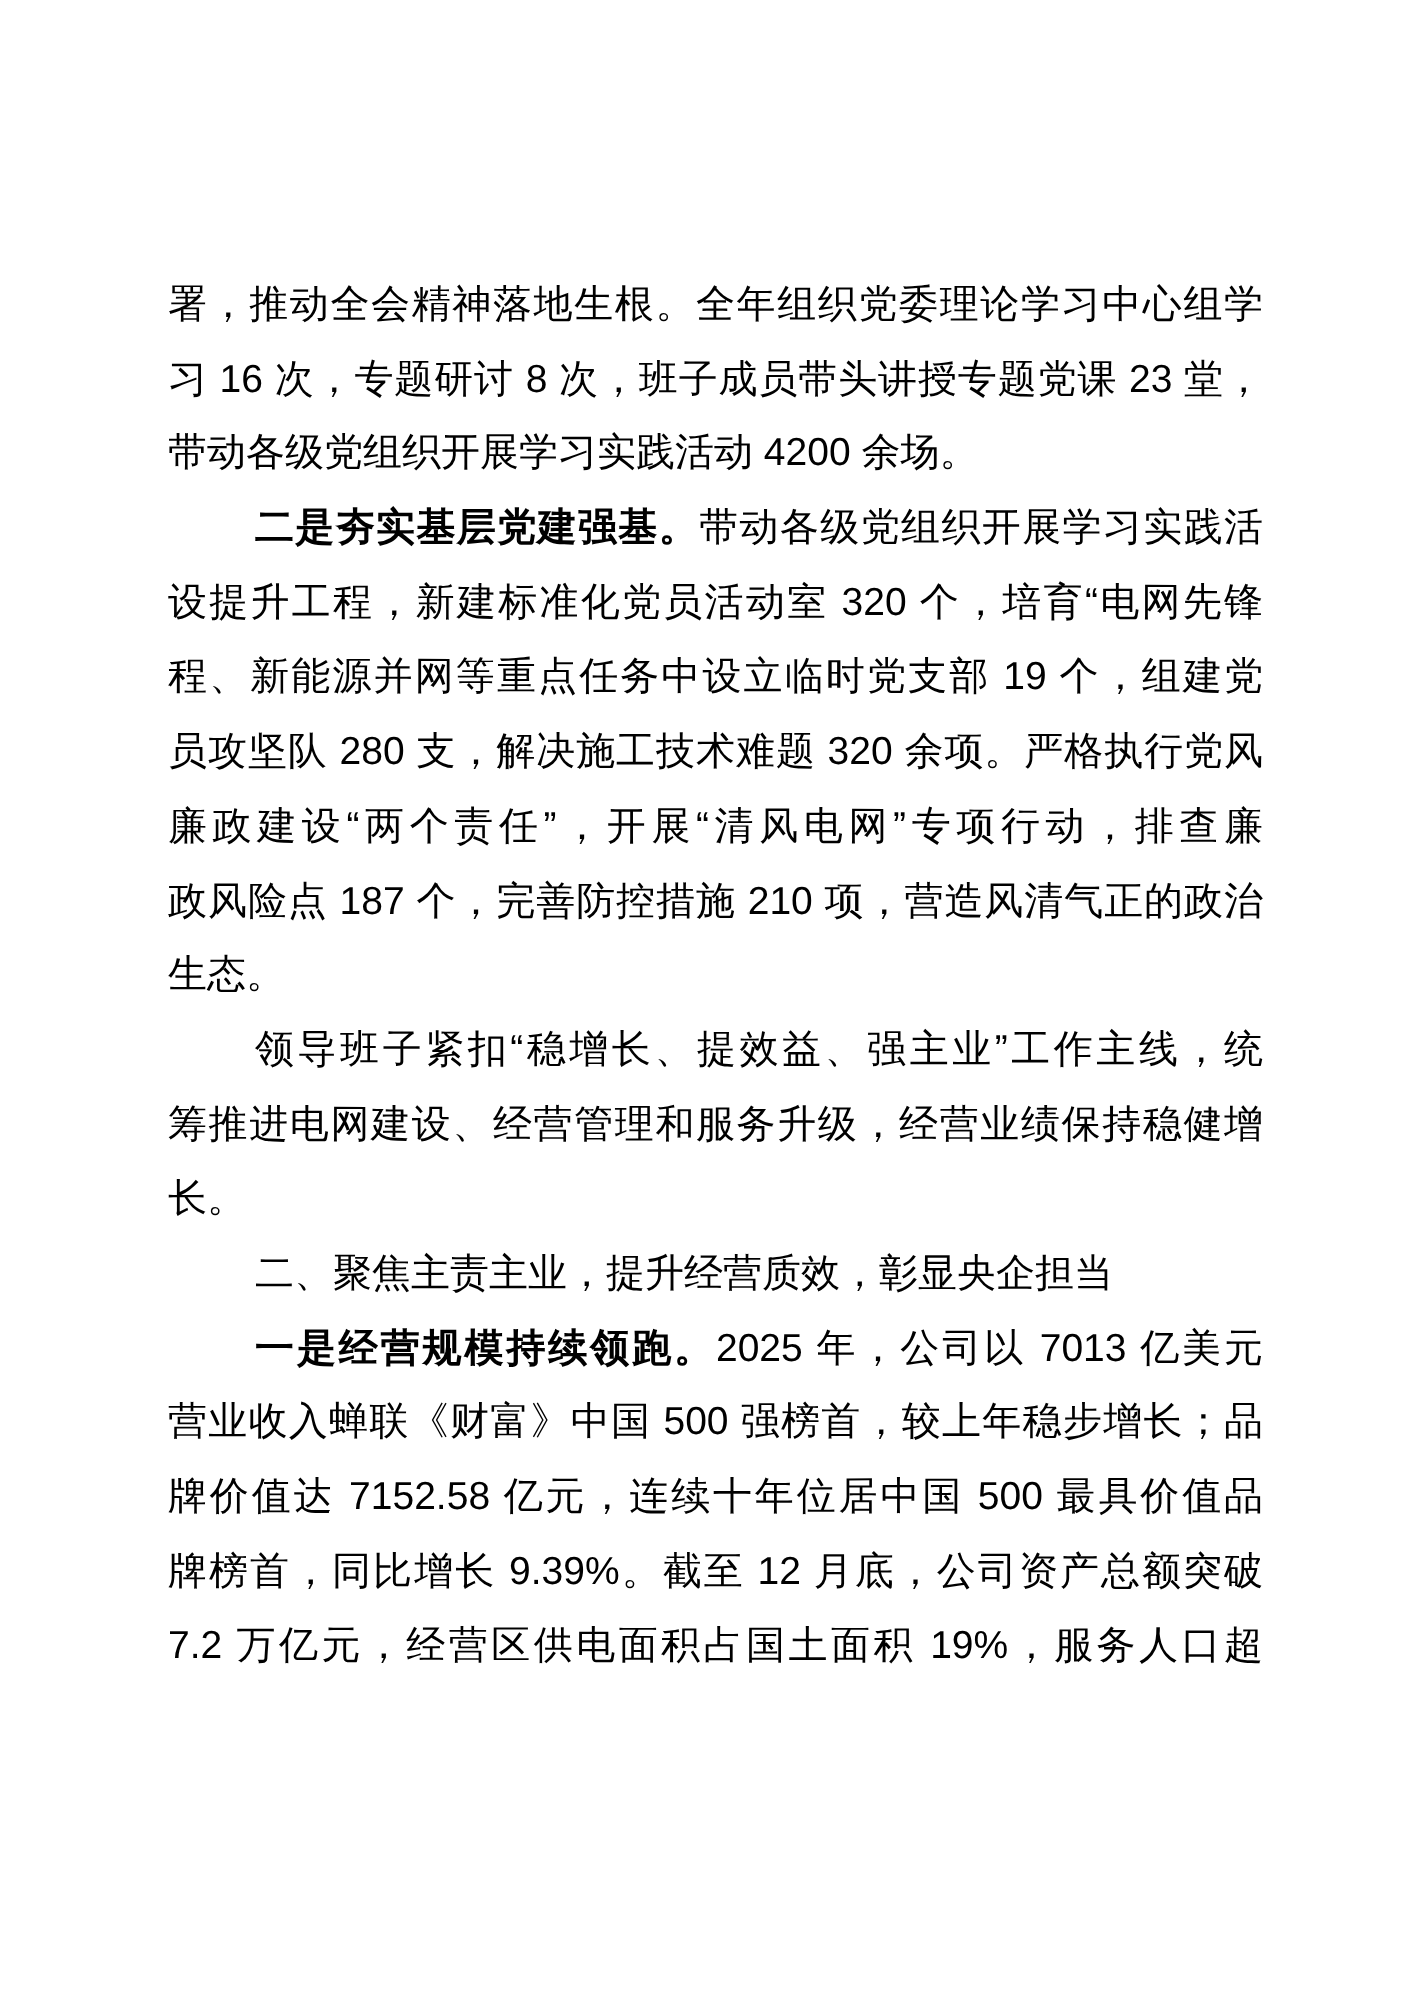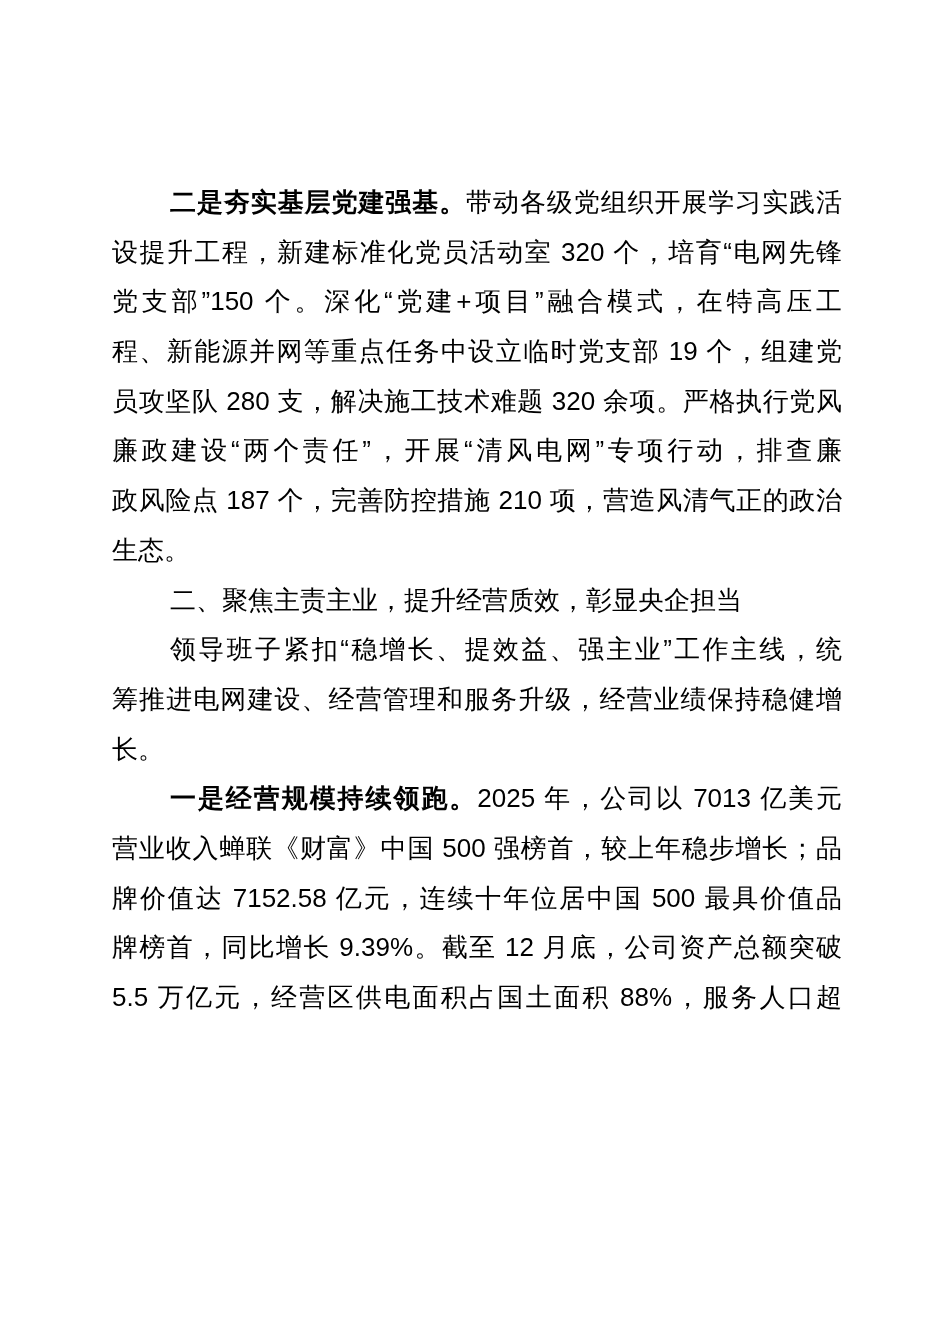--- a/index.html
+++ b/index.html
@@ -44,37 +44,41 @@
   }
   .line b {
     font-weight: 700;
   }
 </style>
 </head>
 <body style="background: rgb(255, 255, 255); color: rgb(0, 0, 0);">
 
 <div class="doc">
     <div class="para">
+      <div class="line"><span>署，推动全会精神落地生根。全年组织党委理论学习中心组学</span></div>
+      <div class="line"><span>习 16 次，专题研讨 8 次，班子成员带头讲授专题党课 23 堂，</span></div>
+      <div class="line last"><span>带动各级党组织开展学习实践活动 4200 余场。</span></div>
+    </div>
+    <div class="para">
       <div class="line indent"><b>二是夯实基层党建强基。</b><span>带动各级党组织开展学习实践活动</span></div>
       <div class="line"><span>设提升工程，新建标准化党员活动室 320 个，培育“电网先锋</span></div>
-      <div class="line"><span>党支部”150 个。深化“党建+项目”融合模式，在特高压工</span></div>
       <div class="line"><span>程、新能源并网等重点任务中设立临时党支部 19 个，组建党</span></div>
       <div class="line"><span>员攻坚队 280 支，解决施工技术难题 320 余项。严格执行党风</span></div>
       <div class="line"><span>廉政建设“两个责任”，开展“清风电网”专项行动，排查廉</span></div>
       <div class="line"><span>政风险点 187 个，完善防控措施 210 项，营造风清气正的政治</span></div>
       <div class="line last"><span>生态。</span></div>
     </div>
     <div class="para">
-      <div class="line indent last"><span>二、聚焦主责主业，提升经营质效，彰显央企担当</span></div>
-    </div>
-    <div class="para">
       <div class="line indent"><span>领导班子紧扣“稳增长、提效益、强主业”工作主线，统</span></div>
       <div class="line"><span>筹推进电网建设、经营管理和服务升级，经营业绩保持稳健增</span></div>
       <div class="line last"><span>长。</span></div>
+    </div>
+    <div class="para">
+      <div class="line indent last"><span>二、聚焦主责主业，提升经营质效，彰显央企担当</span></div>
     </div>
     <div class="para">
       <div class="line indent"><b>一是经营规模持续领跑。</b><span>2025 年，公司以 7013 亿美元</span></div>
       <div class="line"><span>营业收入蝉联《财富》中国 500 强榜首，较上年稳步增长；品</span></div>
       <div class="line"><span>牌价值达 7152.58 亿元，连续十年位居中国 500 最具价值品</span></div>
       <div class="line"><span>牌榜首，同比增长 9.39%。截至 12 月底，公司资产总额突破</span></div>
-      <div class="line"><span>5.5 万亿元，经营区供电面积占国土面积 88%，服务人口超</span></div>
+      <div class="line"><span>7.2 万亿元，经营区供电面积占国土面积 19%，服务人口超</span></div>
     </div>
   </div>
 
 </body></html>

